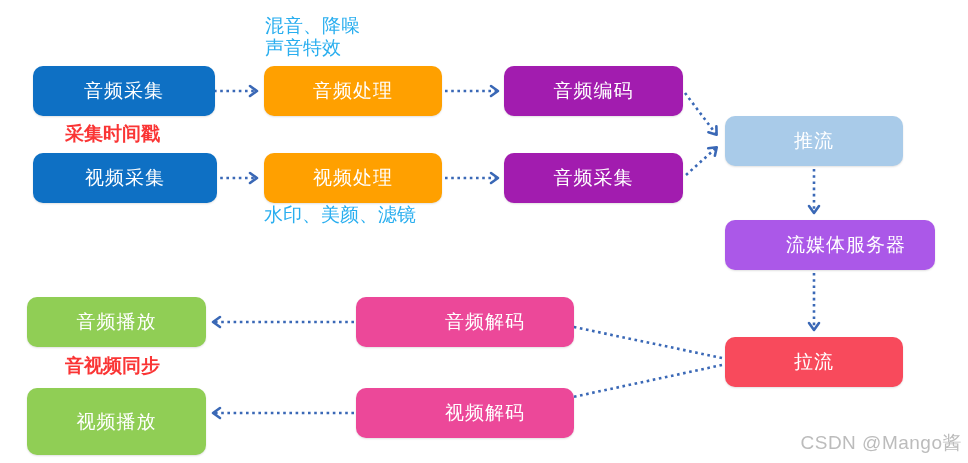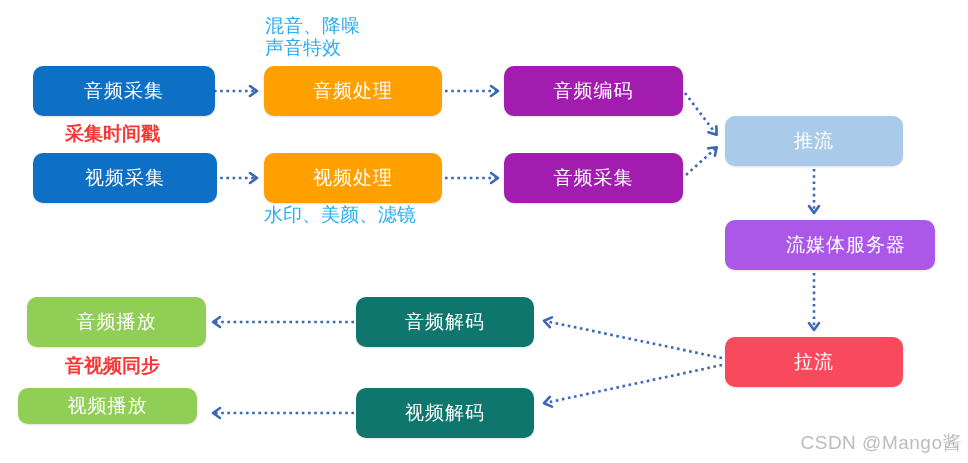--- a/index.html
+++ b/index.html
@@ -19,21 +19,21 @@
     font-size:19px;
     letter-spacing:1px;
     box-shadow:0 1px 2px rgba(0,0,0,0.12);
   }
   .node-blue{background:#0E70C4;}
   .node-orange{background:#FFA000;}
   .node-green{background:#a21caf;}
   .node-lightblue{background:#A9CBE9;}
   .node-purple{background:#AB58E8;padding-left:32px;}
   .node-red{background:#F84A5C;}
-  .node-yellow{background:#0f766e;}
+  .node-yellow{background:#ec4899;padding-left:40px;}
   .node-lightgreen{background:#90CE55;}
   .annot{
     position:absolute;
     font-size:19px;
     line-height:22px;
     white-space:nowrap;
   }
   .annot-cyan{color:#29AEEF;}
   .annot-red{color:#FA3535;font-weight:bold;}
   .center{text-align:left;}
@@ -101,21 +101,21 @@
   </div>
   <div class="node node-yellow" style="left:356px;top:297px;width:178px;height:50px">
     <span>音频解码</span>
   </div>
   <div class="node node-yellow" style="left:356px;top:388px;width:178px;height:50px">
     <span>视频解码</span>
   </div>
   <div class="node node-lightgreen" style="left:27px;top:297px;width:179px;height:50px">
     <span>音频播放</span>
   </div>
-  <div class="node node-lightgreen" style="left:18px;top:388px;width:179px;height:36px">
+  <div class="node node-lightgreen" style="left:27px;top:388px;width:179px;height:67px">
     <span>视频播放</span>
   </div>
 
   <div class="annot annot-cyan center" style="left:265px;top:15px;width:180px">
     <div>混音、降噪</div>
     <div>声音特效</div>
   </div>
   <div class="annot annot-red" style="left:65px;top:123px">采集时间戳</div>
   <div class="annot annot-cyan center" style="left:264px;top:204px;width:178px">水印、美颜、滤镜</div>
   <div class="annot annot-red" style="left:65px;top:355px">音视频同步</div>

